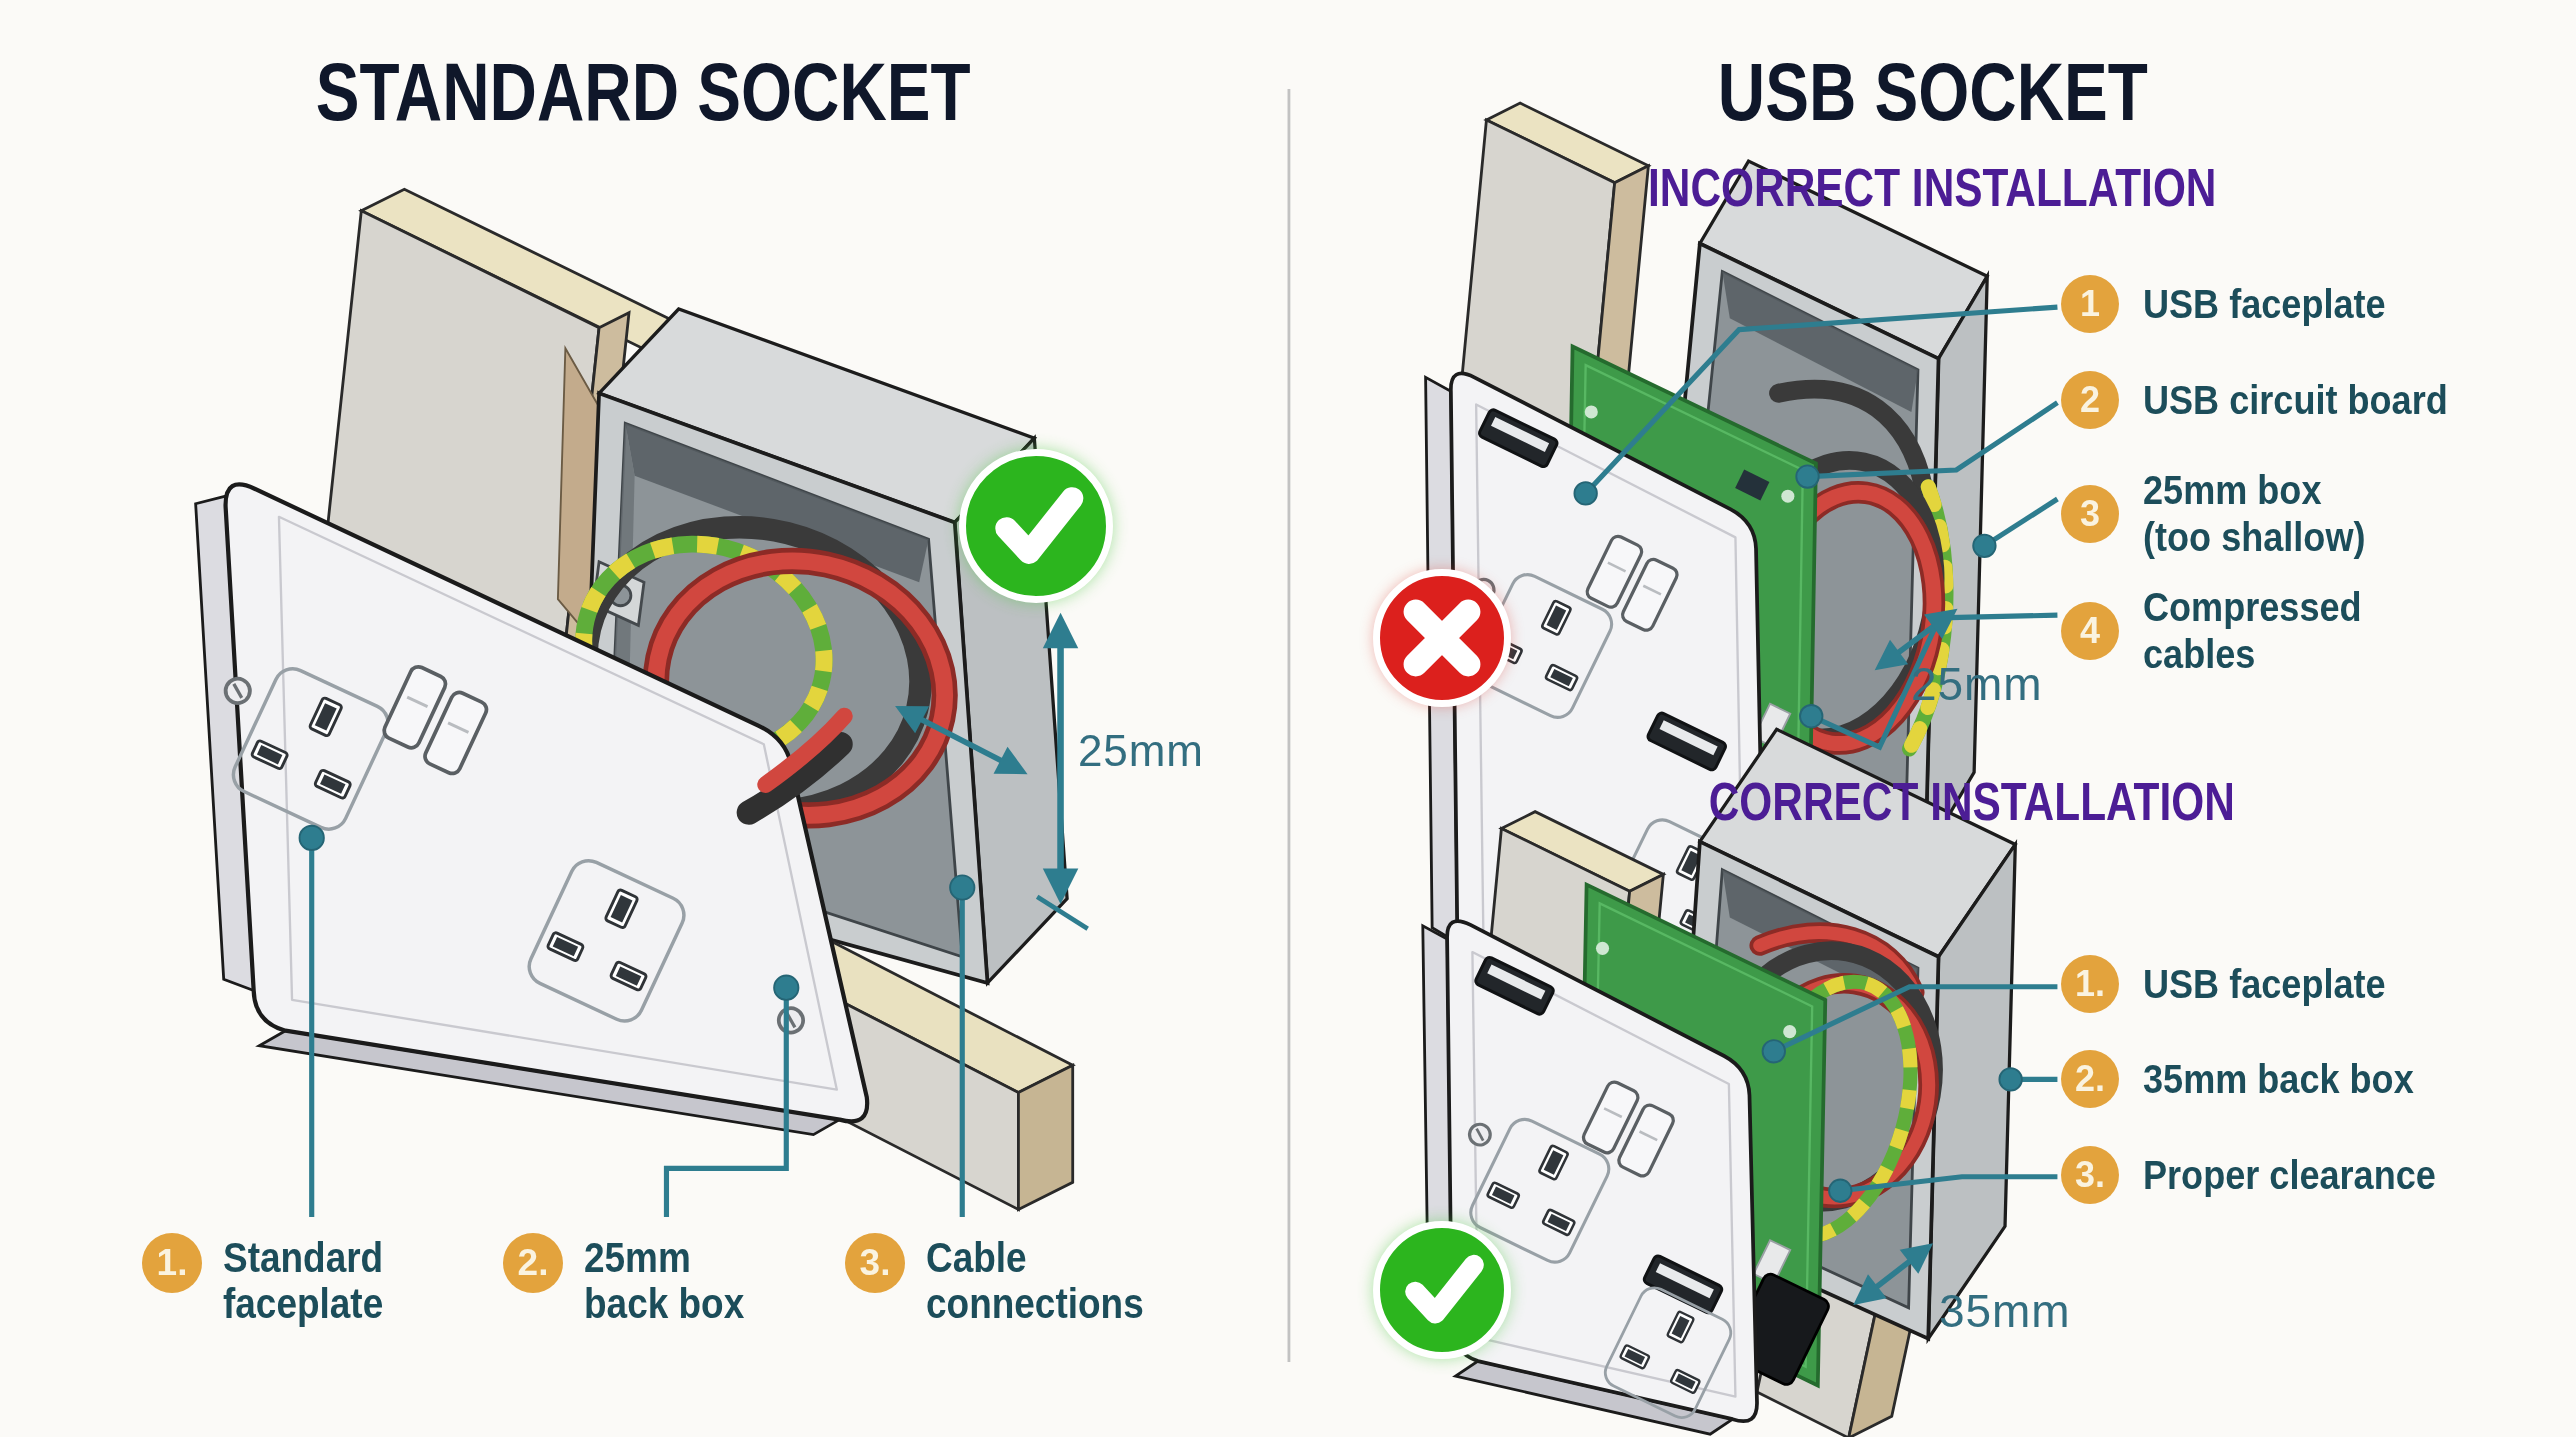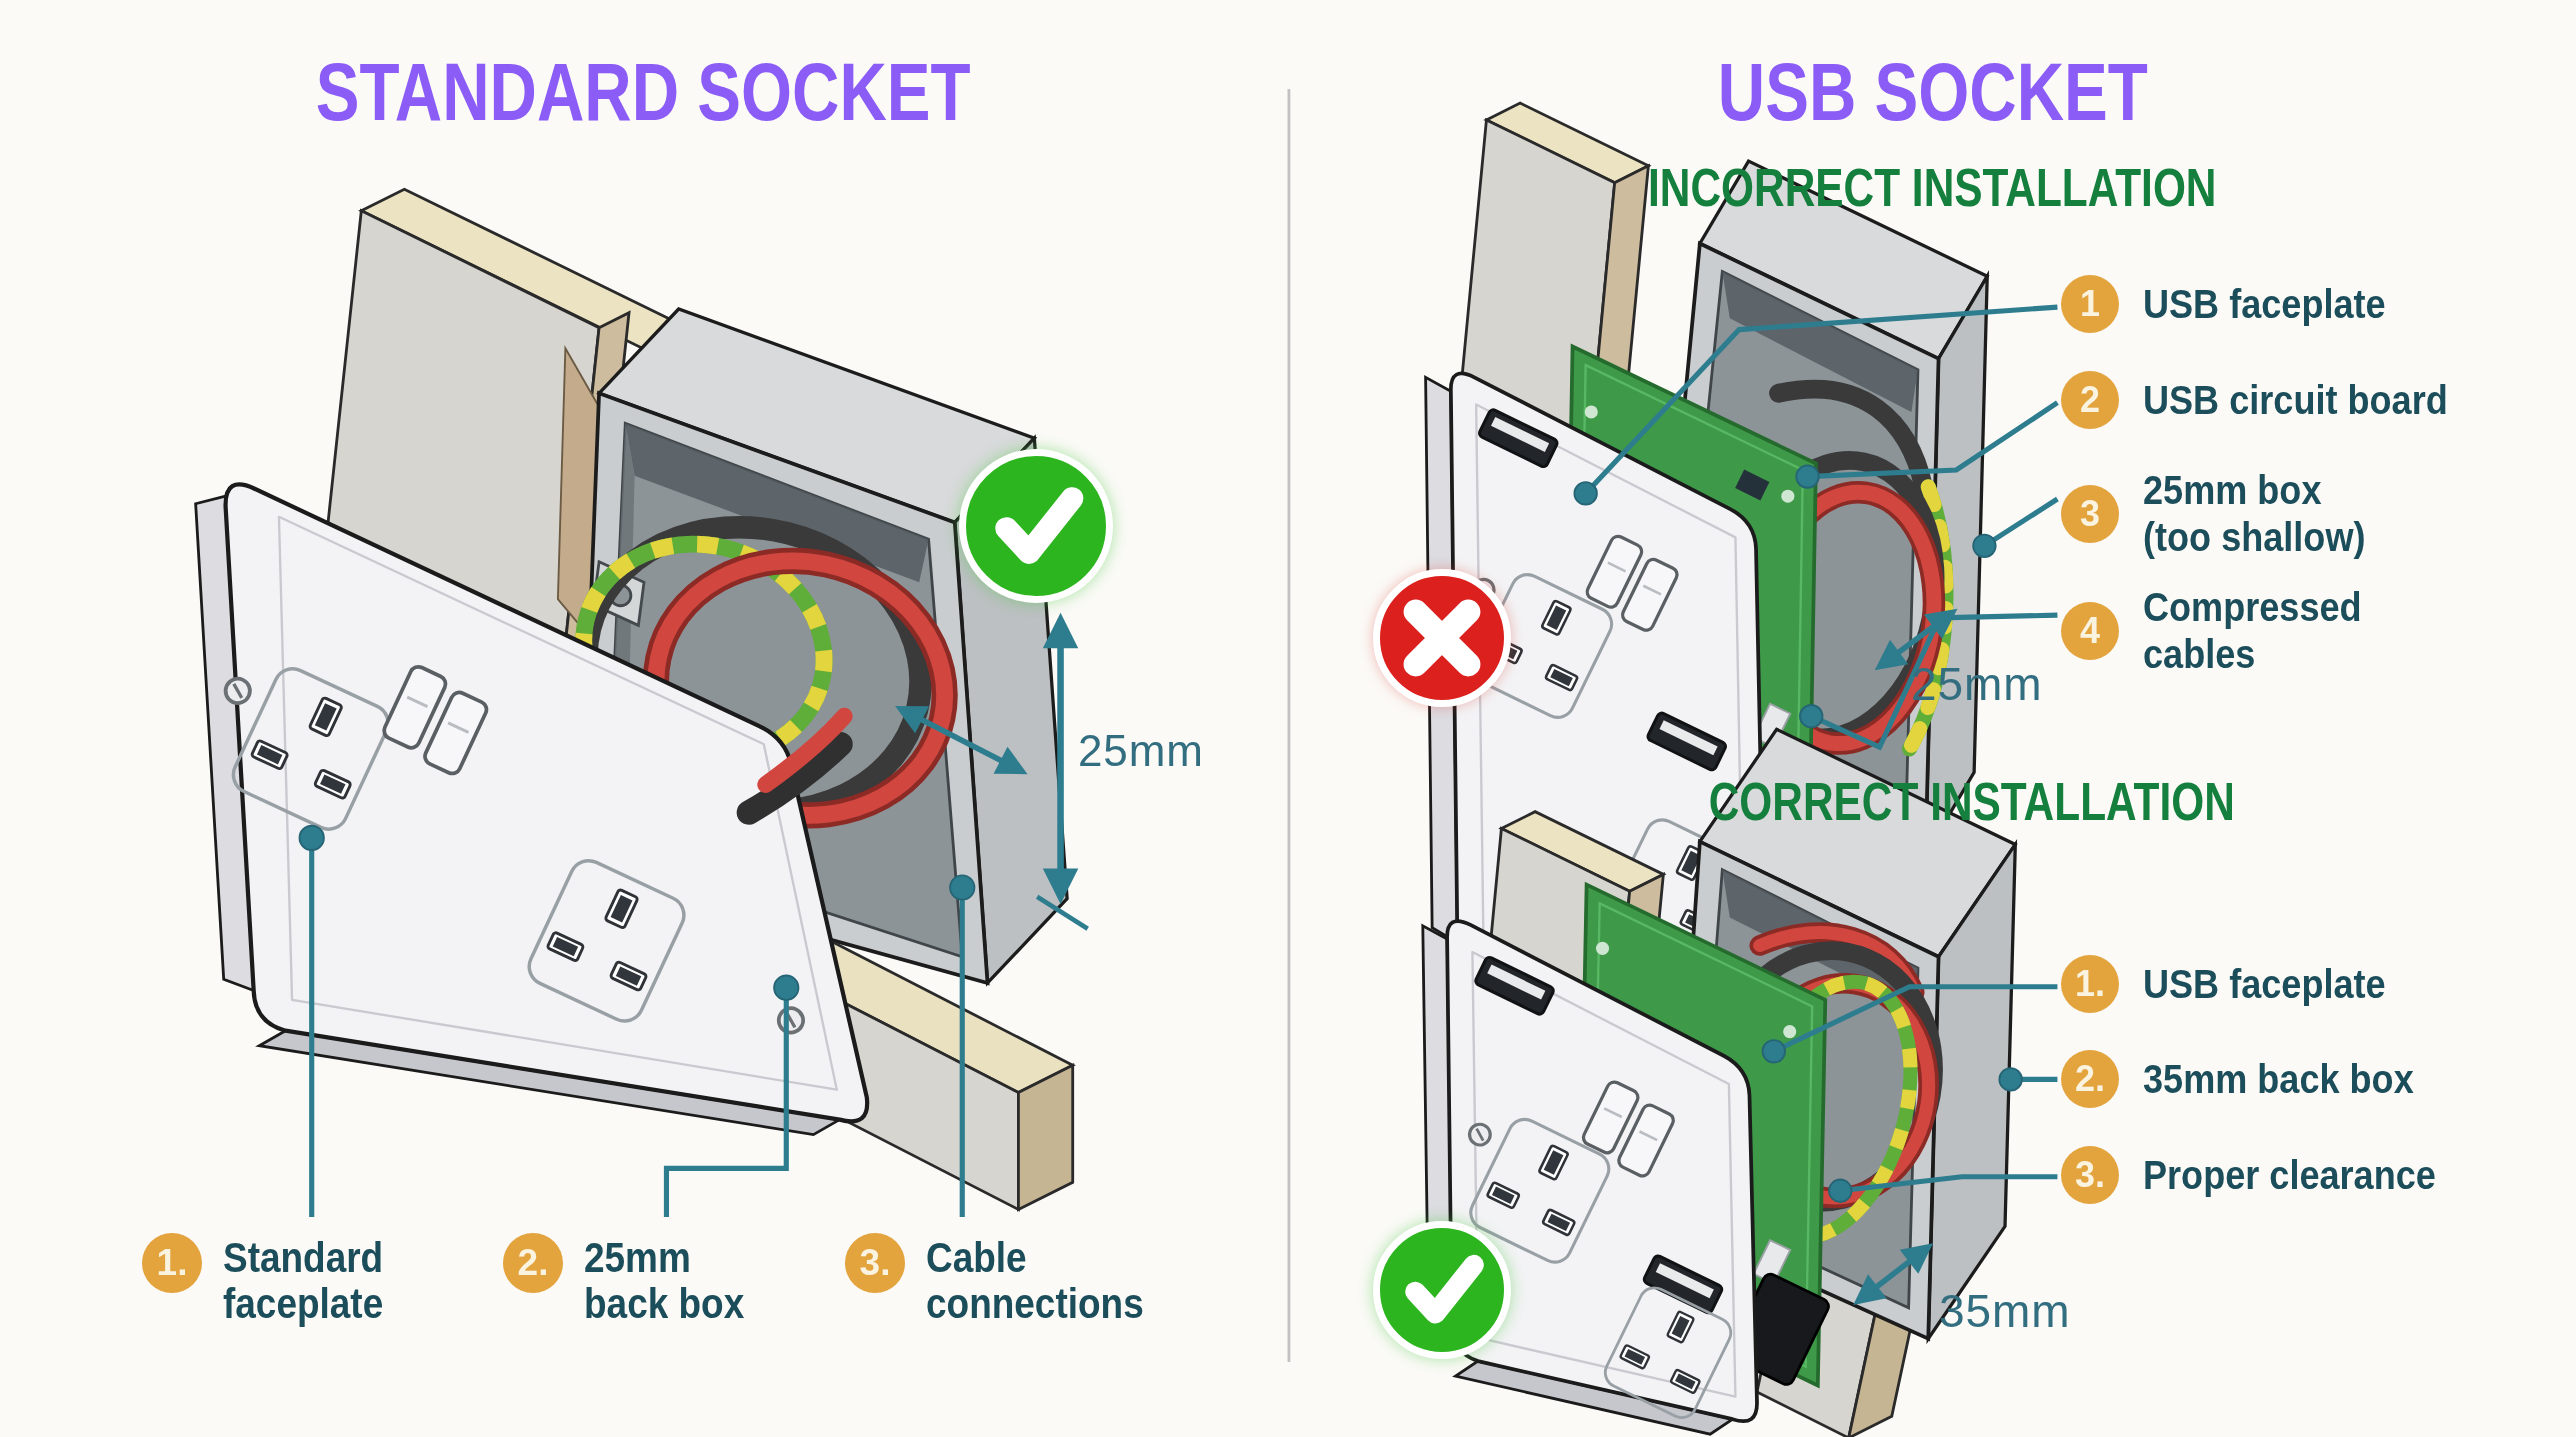--- a/index.html
+++ b/index.html
@@ -1,22 +1,22 @@
 <!DOCTYPE html>
 <html style="font-size:15px"><head>
 <meta charset="utf-8">
 <style>
   html,body{margin:0;padding:0;background:#e8e8e8;}
   .canvas{position:relative;width:2576px;height:1438px;background:#fbfaf7;overflow:hidden;
           font-family:"Liberation Sans", sans-serif;}
   .art{position:absolute;left:0;top:0;width:2576px;height:1438px;}
   .abs{position:absolute;}
-  .panel-title{width:1287px;text-align:center;color:#8b5cf6;font-weight:700;font-size:82px;letter-spacing:0px;}
+  .panel-title{width:1287px;text-align:center;color:#0f172a;font-weight:700;font-size:82px;letter-spacing:0px;}
   .panel-title .sq, .subhead .sq{display:inline-block;transform:scaleX(.8);transform-origin:center;white-space:nowrap;}
-  .subhead{width:1287px;text-align:center;color:#15803d;font-weight:700;font-size:53px;}
+  .subhead{width:1287px;text-align:center;color:#4c1d95;font-weight:700;font-size:53px;}
   .lrow{display:flex;align-items:center;gap:24px;}
   .legend-row{display:flex;align-items:flex-start;gap:20.6px;}
   .ncirc{flex:0 0 auto;width:58px;height:58px;border-radius:50%;background:#e3a33d;color:#faf3e0;
          display:flex;align-items:center;justify-content:center;font-size:36px;font-weight:700;}
   .ncirc.big{width:60px;height:60px;font-size:37px;}
   .ltext{color:#1c4d5a;font-weight:700;font-size:41px;line-height:47px;white-space:pre-line;
          transform:scaleX(.88);transform-origin:left center;}
   .legend-row .ltext{font-size:42px;line-height:46px;margin-top:1.9px;}
   .badge{border-radius:50%;display:flex;align-items:center;justify-content:center;border:7.5px solid #ffffff;}
   .badge.green{background:#2cb51e;box-shadow:0 0 15px rgba(70,200,60,.45);}

